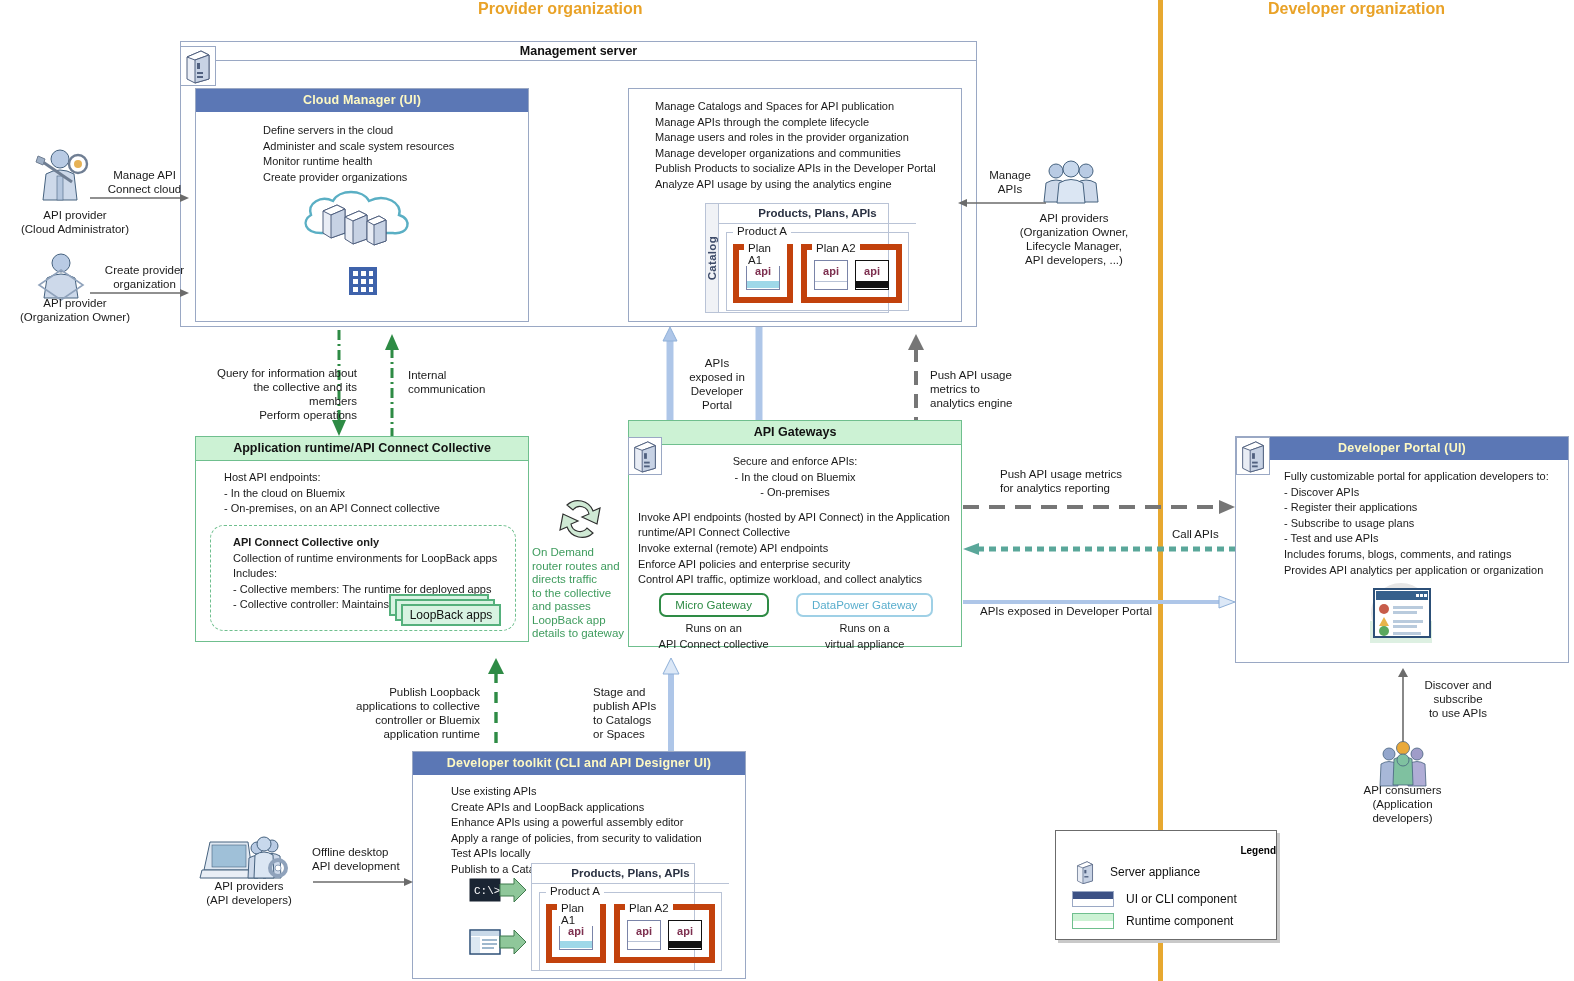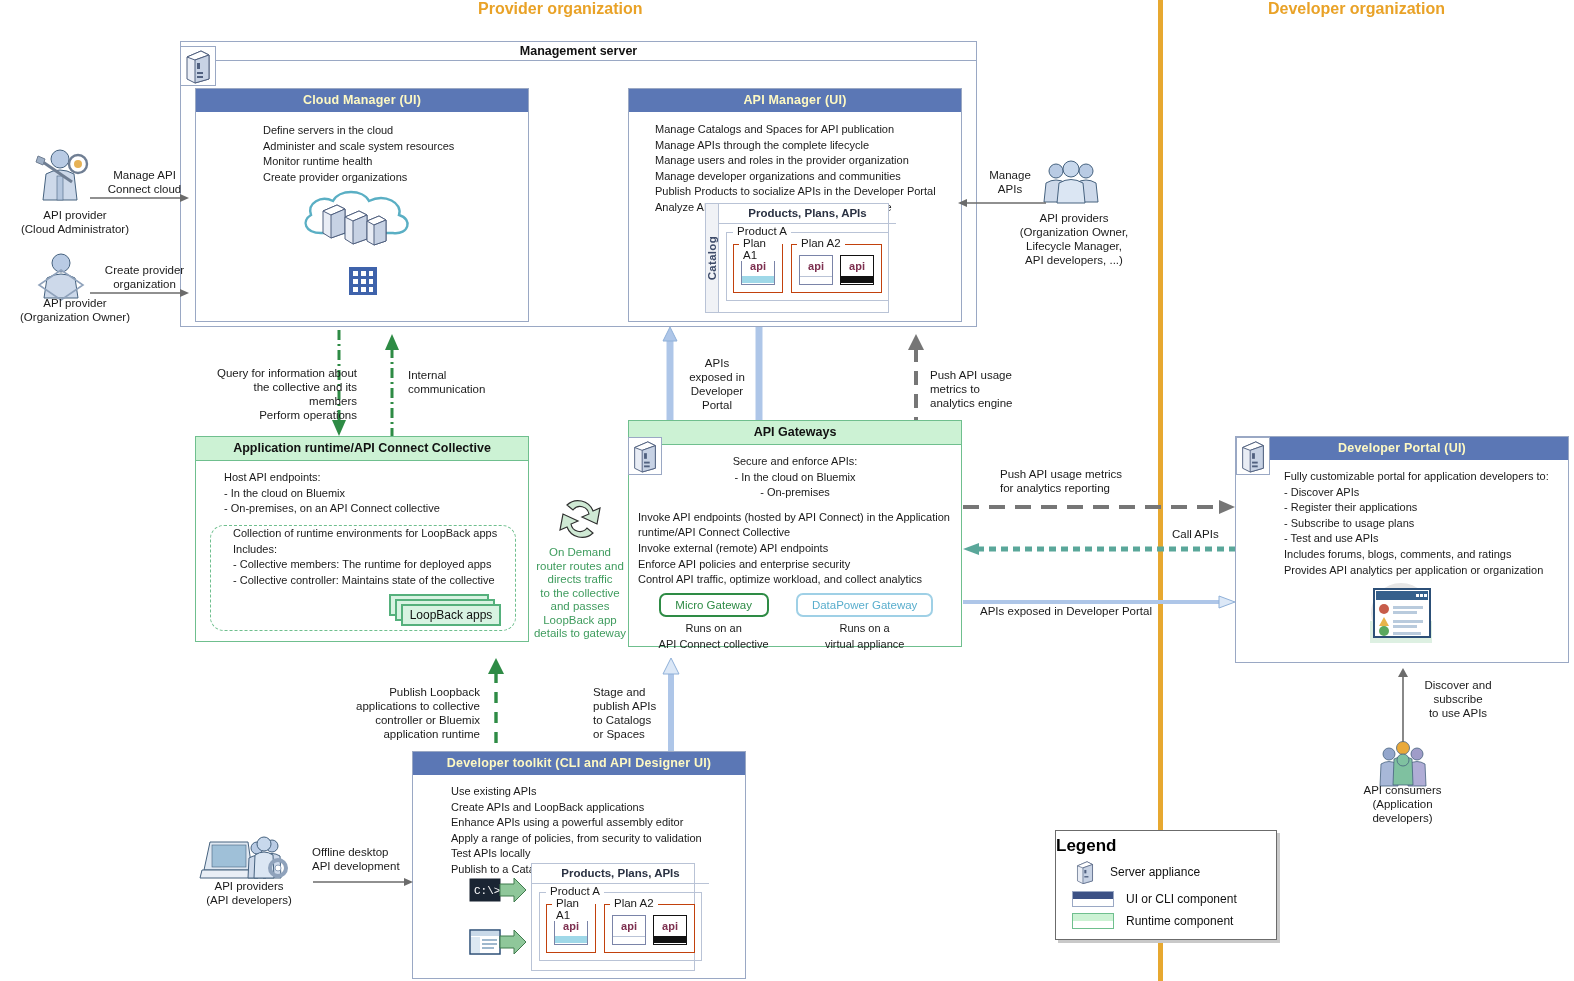--- a/index.html
+++ b/index.html
@@ -131,21 +131,21 @@
     margin: 8px 7px 7px 7px;
     padding: 0 6px 7px 6px;
     position: relative;
   }
   .fs-legend {
     position: absolute; top: -8px; left: 6px;
     background: #fff; padding: 0 4px;
     font-size: 11.5px; color: #1a1a1a;
   }
   .plan-fs {
-    border: 1px solid #c2410c;
+    border: 6px solid #c2410c;
     position: relative;
     padding: 10px 7px 7px 7px;
     display: flex; gap: 7px;
   }
   .plan-legend {
     position: absolute; top: -8px; left: 5px;
     background: #fff; padding: 0 4px;
     font-size: 11.5px; color: #1a1a1a;
   }
   .api-chip {
@@ -192,21 +192,21 @@
     display: flex; align-items: center; justify-content: center;
     font-size: 12px; color: #111; background: #d8f3e2;
   }
 
   
   .legend-box {
     border: 1px solid #6b6b6b;
     background: #fff;
     box-shadow: 3px 3px 0 #c9c9c9;
   }
-  .legend-title { font-size: 17px; font-weight: bold; text-align: left; padding-top: 5px; }
+  .legend-title { font-size: 10px; font-weight: bold; text-align: right; padding-top: 5px; margin-top: 9px; }
   .legend-row { display: flex; align-items: center; gap: 12px; padding: 3px 0 3px 16px; }
   .legend-row .lbl { font-size: 12px; color: #111; }
   .sw-ui { width: 42px; height: 16px; border: 1px solid #9aa8c4; background: #fff; }
   .sw-ui .cap { height: 7px; background: #3c5185; }
   .sw-rt { width: 42px; height: 16px; border: 1px solid #6fbf8e; background: #fff; }
   .sw-rt .cap { height: 7px; background: #ccf2d4; }
 
   svg { display: block; overflow: visible; }
 </style>
 </head>
@@ -276,21 +276,20 @@
             <rect x="23" y="16" width="4" height="5"></rect>
           <rect x="7" y="24" width="5" height="5"></rect>
             <rect x="15" y="24" width="5" height="5"></rect>
             <rect x="23" y="24" width="4" height="5"></rect>
         </g>
       </svg>
     </div>
   </div>
 
   <div class="abs ui-panel" style="left:628px; top:88px; width:334px; height:234px;">
-    <div class="ui-header">API Manager (UI)</div>
     <div class="body-text" style="padding:10px 0 0 26px;">Manage Catalogs and Spaces for API publication
 Manage APIs through the complete lifecycle
 Manage users and roles in the provider organization
 Manage developer organizations and communities
 Publish Products to socialize APIs in the Developer Portal
 Analyze API usage by using the analytics engine</div>
 
     <div class="abs catalog-wrap" style="left:76px; top:114px; width:184px; height:110px;">
       <div class="catalog-spine">
         <span>Catalog</span>
@@ -435,40 +434,41 @@
   <div class="abs arrow-label" style="left:930px; top:368px; width:130px;">Push API usage
 metrics to
 analytics engine</div>
 
   <div class="abs rt-panel" style="left:195px; top:436px; width:334px; height:206px;">
     <div class="rt-header">Application runtime/API Connect Collective</div>
     <div class="body-text" style="padding:9px 0 0 28px;">Host  API endpoints:
   -  In the cloud on Bluemix
   -  On-premises, on an API Connect collective</div>
     <div class="abs dashed-box" style="left:14px; top:88px; width:306px; height:106px;">
+      <div class="body-text bold" style="padding:9px 0 0 22px;">API Connect Collective only</div>
       <div class="body-text" style="padding:0 0 0 22px;">Collection of runtime environments for LoopBack apps
 Includes:
  - Collective members: The runtime for deployed apps
  - Collective controller:  Maintains state of the collective</div>
 
       <div class="abs" style="left:178px; top:68px; width:118px; height:34px;">
         <div class="lb-card" style="left:0px; top:0px; width:100px; height:22px;"></div>
         <div class="lb-card" style="left:6px; top:5px; width:100px; height:22px;"></div>
         <div class="lb-card lb-front" style="left:12px; top:10px; width:100px; height:22px;">LoopBack apps</div>
       </div>
     </div>
   </div>
 
   <div class="abs" style="left:545px; top:495px;">
     <svg width="70" height="48" viewBox="0 0 70 48">
       <path d="M22 10 a16 16 0 0 1 26 6 l7 -3 l-3 16 l-15 -7 l7 -3 a9 9 0 0 0 -16 -4 z" fill="#cfe9d4" stroke="#2f2f2f" stroke-width="1.2"></path>
       <path d="M48 38 a16 16 0 0 1 -26 -6 l-7 3 l3 -16 l15 7 l-7 3 a9 9 0 0 0 16 4 z" fill="#cfe9d4" stroke="#2f2f2f" stroke-width="1.2"></path>
     </svg>
   </div>
-  <div class="abs" style="left:532px; top:546px; width:96px; font-size:11.5px; line-height:13.5px; color:#3f9c5e; text-align:center; white-space:pre-line;">On Demand
+  <div class="abs" style="left:532px; top:546px; width:96px; font-size:11.5px; line-height:13.5px; color:#3f9c5e; text-align:left; white-space:pre-line;">On Demand
 router routes and
 directs traffic
 to the collective
 and passes
 LoopBack app
 details to gateway</div>
 
   <div class="abs rt-panel" style="left:628px; top:420px; width:334px; height:227px;">
     <div class="rt-header">API Gateways</div>
     <div class="body-text center" style="padding:9px 0 0 0;">Secure and enforce APIs:

